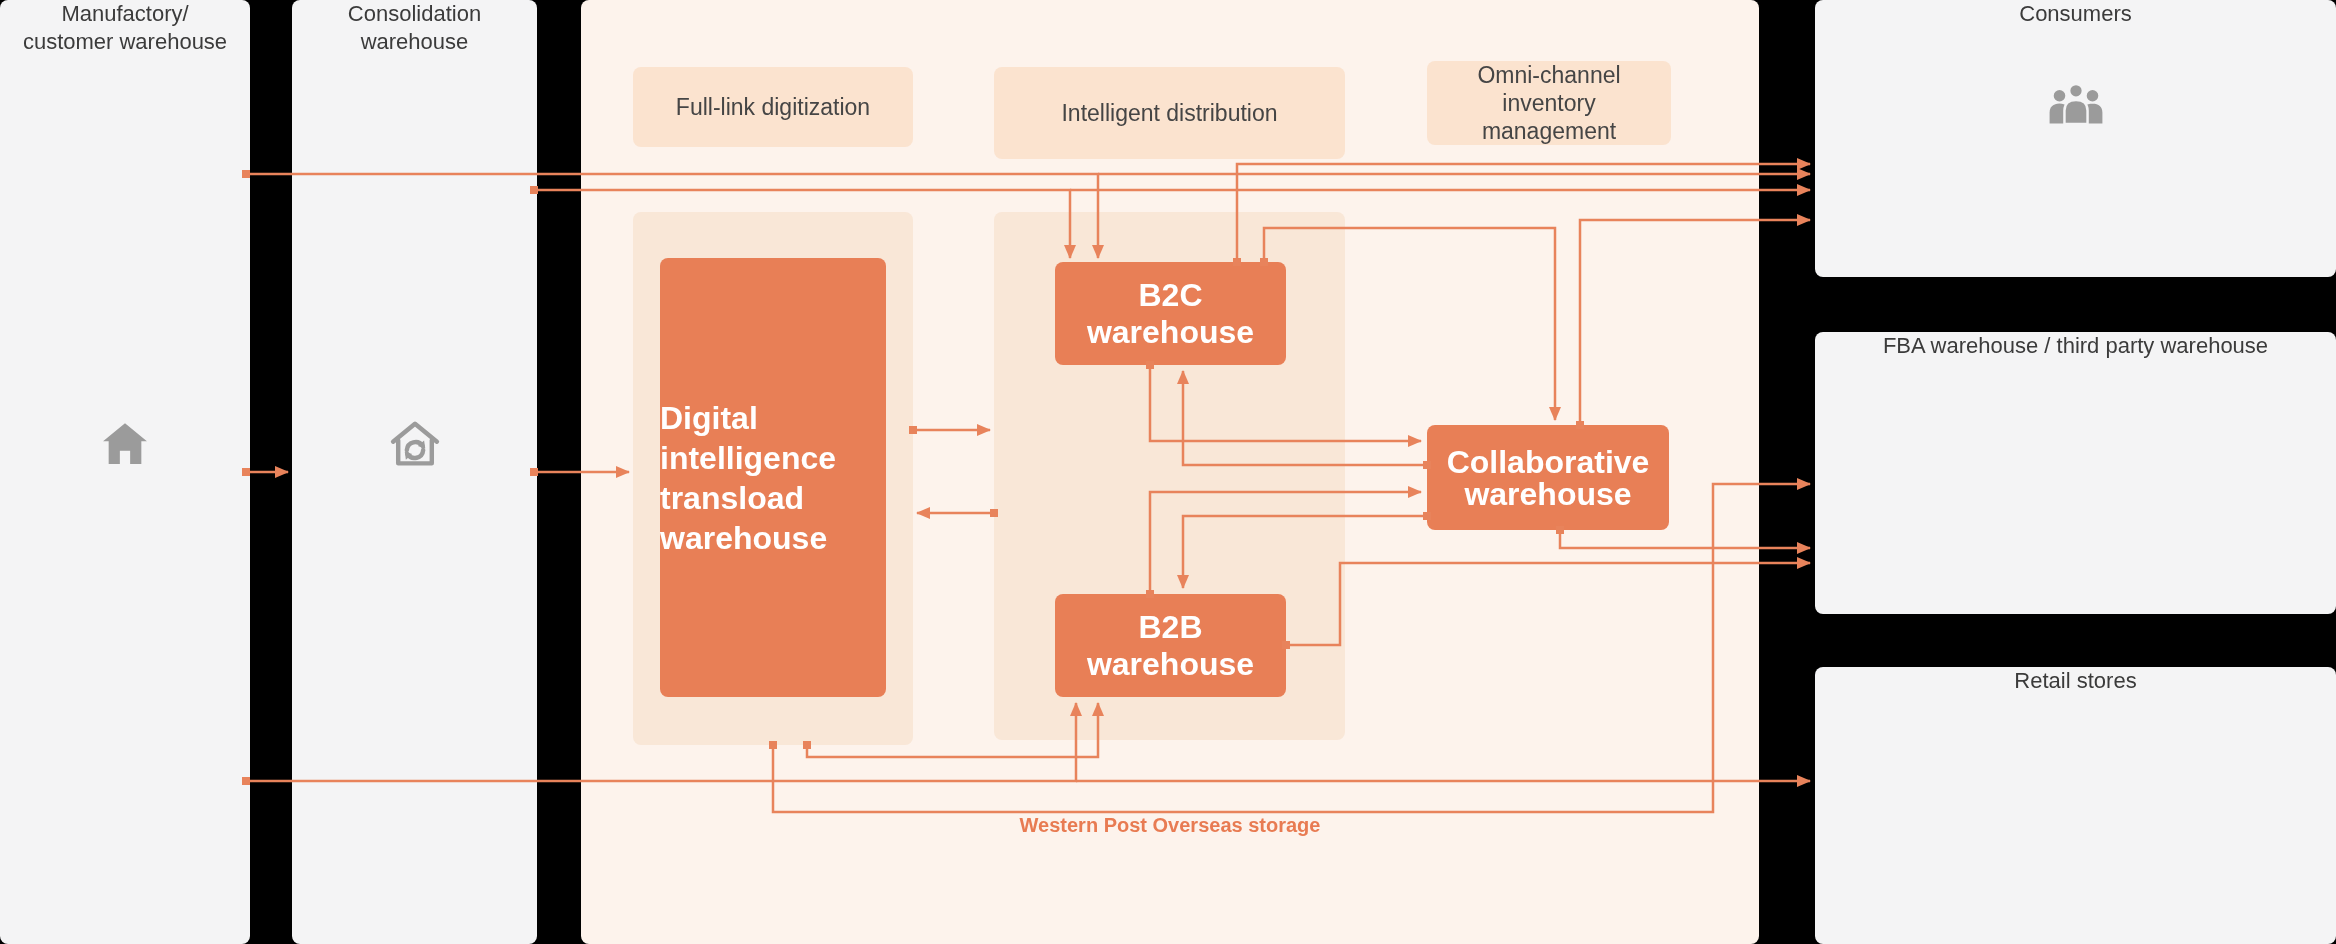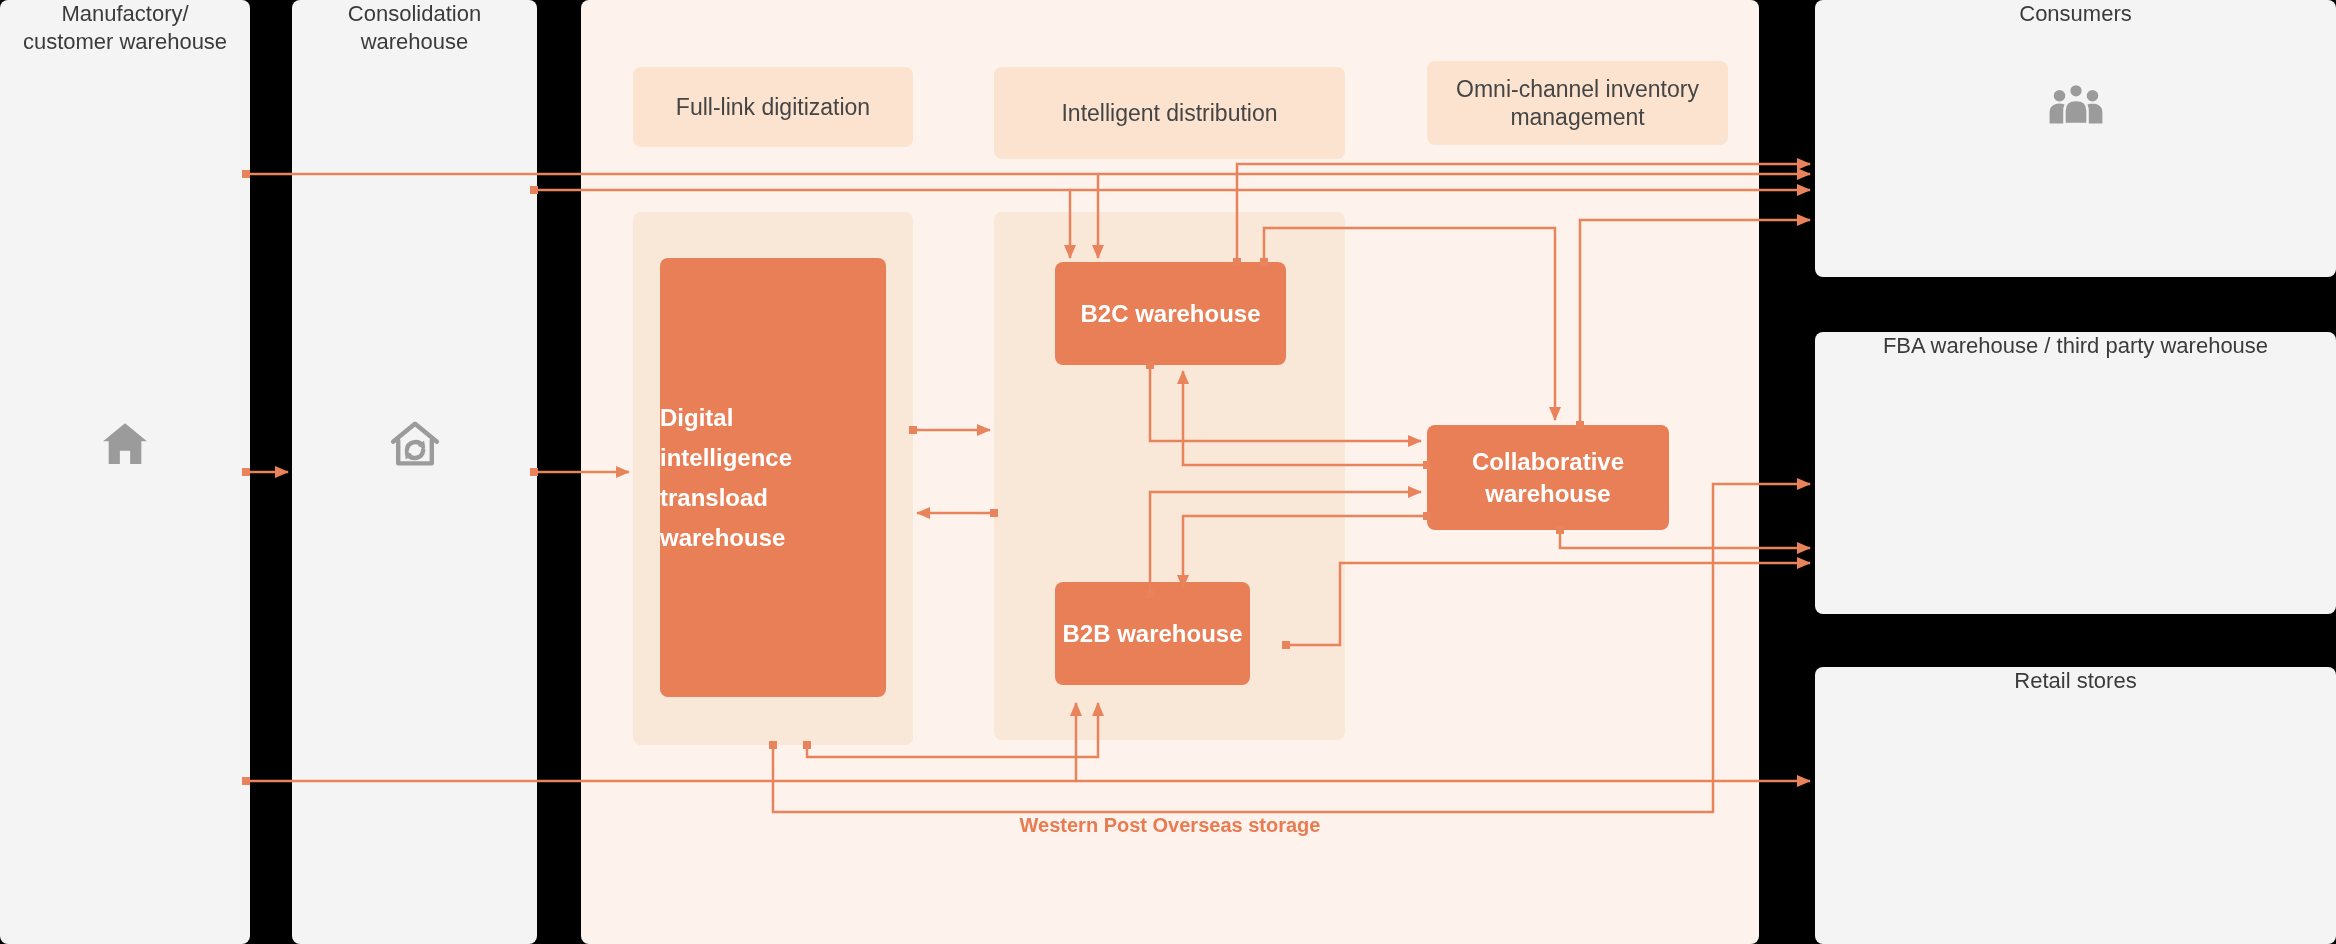--- a/index.html
+++ b/index.html
@@ -21,32 +21,32 @@
   #inner-left{left:633px;top:212px;width:280px;height:533px;}
   #inner-right{left:994px;top:212px;width:351px;height:528px;}
 
   .chip{
     position:absolute;background:#fbe3cf;border-radius:8px;z-index:3;
     display:flex;align-items:center;justify-content:center;text-align:center;
     font-size:23px;line-height:28px;color:#454545;padding:0 10px;box-sizing:border-box;
   }
   #chip-fulllink{left:633px;top:67px;width:280px;height:80px;}
   #chip-intelligent{left:994px;top:67px;width:351px;height:92px;}
-  #chip-omni{left:1427px;top:61px;width:301px;height:84px;padding:0 12px;}
+  #chip-omni{left:1427px;top:61px;width:244px;height:84px;padding:0 12px;}
 
   .obox{
     position:absolute;background:#e87f56;border-radius:8px;z-index:4;
-    color:#ffffff;font-weight:bold;font-size:24px;
+    color:#ffffff;font-weight:bold;font-size:32px;
     display:flex;align-items:center;justify-content:center;text-align:center;
   }
   #box-digital{left:660px;top:258px;width:226px;height:439px;
     flex-direction:column;align-items:flex-start;justify-content:center;
     box-sizing:border-box;text-align:left;line-height:40px;}
   #box-b2c{left:1055px;top:262px;width:231px;height:103px;}
-  #box-b2b{left:1055px;top:582px;width:195px;height:103px;}
+  #box-b2b{left:1055px;top:594px;width:231px;height:103px;}
   #box-collab{left:1427px;top:425px;width:242px;height:105px;flex-direction:column;line-height:32px;}
   .obox span{display:block;}
 
   #main-title{
     position:absolute;left:581px;top:814px;width:1178px;z-index:4;
     text-align:center;font-weight:bold;font-size:20px;color:#e87b52;
   }
 
   .node-icon{position:absolute;z-index:3;color:#9b9b9b;display:flex;justify-content:center;left:0;right:0;}
   .node-icon svg{display:block;}

